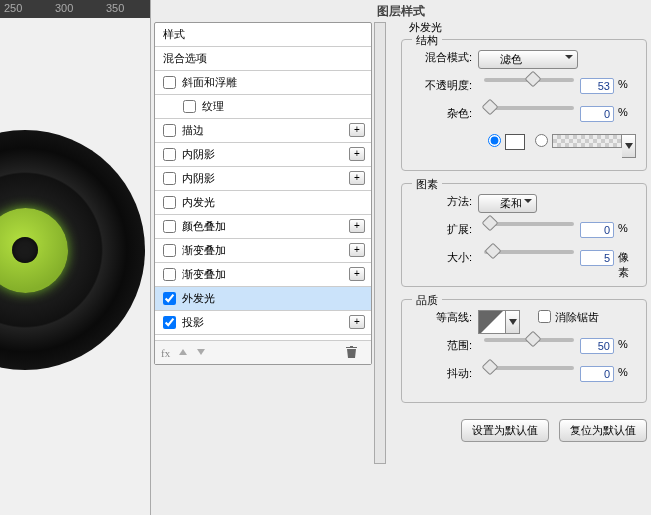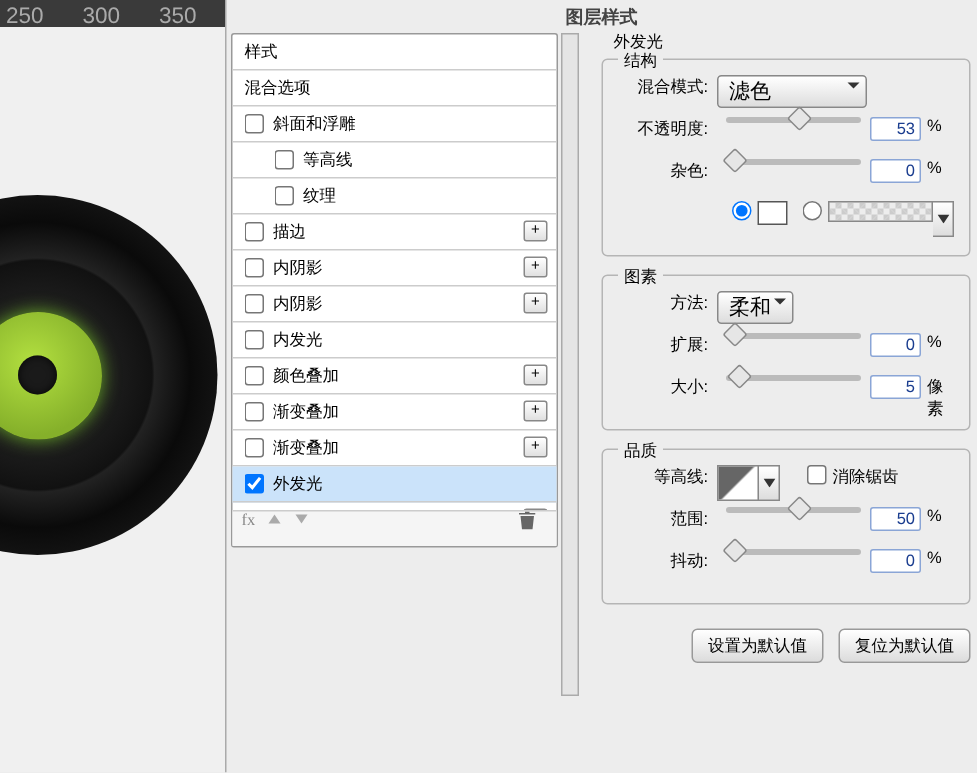--- a/index.html
+++ b/index.html
@@ -18,21 +18,21 @@
     left: 0; top: 0;
     width: 150px; height: 515px;
     background: #f0f0f0;
   }
   .ruler-top {
     position: absolute;
     left: 0; top: 0;
     width: 150px; height: 18px;
     background: #3a3a3a;
     color: #aaa;
-    font-size: 15px;
+    font-size: 11px;
     display: flex;
   }
   .ruler-mark {
     position: absolute;
     top: 2px;
   }
   .vinyl {
     position: absolute;
     left: -95px; top: 130px;
     width: 240px; height: 240px;
@@ -111,20 +111,21 @@
   }
   .style-row input[type=checkbox] {
     margin-right: 6px;
   }
   .footer {
     position: absolute;
     left: 0; bottom: 0; right: 0;
     height: 24px;
     border-top: 1px solid #ccc;
     display: flex;
+    align-items: center;
     padding: 0 6px;
     font-style: italic;
     color: #666;
     background: #f5f5f5;
   }
   .footer .spacer { flex: 1; }
   .footer .icon { margin-right: 8px; font-style: normal; color: #888; cursor: pointer; }
   .right-panel {
     position: absolute;
     left: 246px; top: 20px;
@@ -153,22 +154,22 @@
   }
   .row .label {
     width: 62px;
     text-align: right;
     margin-right: 6px;
   }
   .select {
     border: 1px solid #888;
     background: linear-gradient(#fff,#ddd);
     border-radius: 3px;
-    padding: 1px 14px 1px 7px;
-    font-size: 14px;
+    padding: 1px 14px 1px 21px;
+    font-size: 11px;
     position: relative;
     display: inline-block;
     min-width: 50px;
     cursor: pointer;
   }
   .select:after {
     content: "";
     position: absolute;
     right: 4px; top: 4px;
     border: 4px solid transparent;
@@ -276,24 +277,20 @@
     <div class="style-row">
       <span>样式</span>
     </div>
     <div class="style-row">
       <span>混合选项</span>
     </div>
     <div id="style-items">
         <div class="style-row">
           <input type="checkbox" style="">
           <span>斜面和浮雕</span>
-        </div>
-        <div class="style-row indent">
-          <input type="checkbox" style="">
-          <span>等高线</span>
         </div>
         <div class="style-row indent">
           <input type="checkbox" style="">
           <span>纹理</span>
         </div>
         <div class="style-row">
           <input type="checkbox" style="">
           <span>描边</span>
           <span class="plus">+</span>
         </div>

